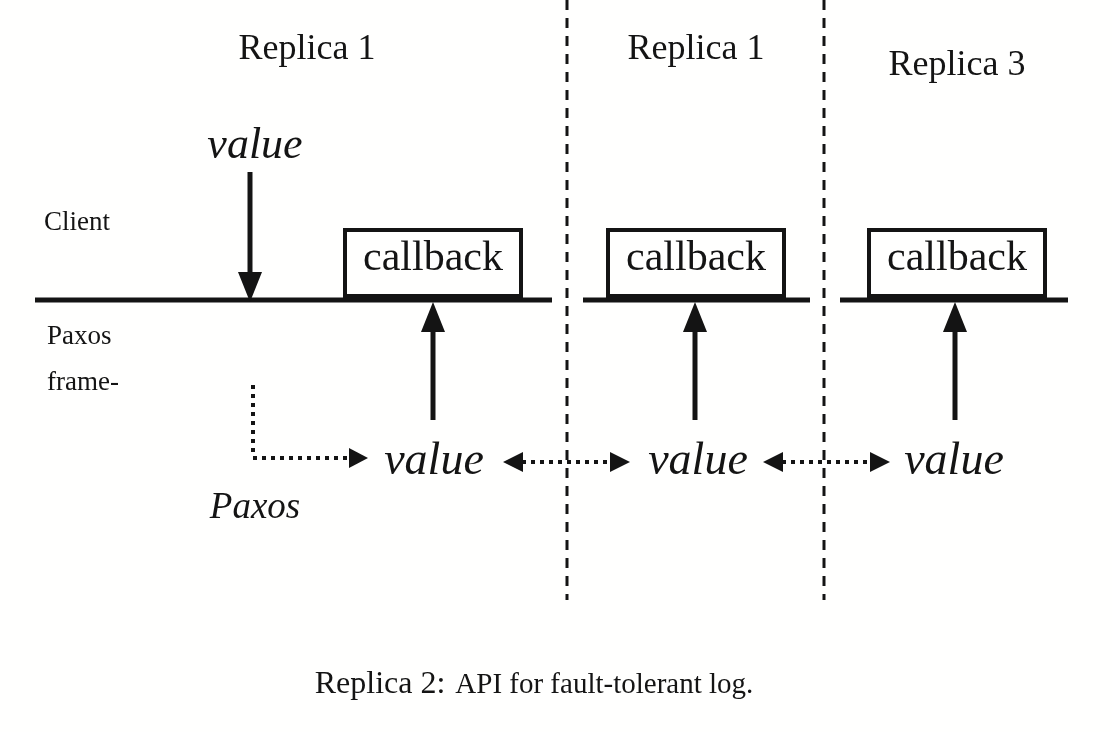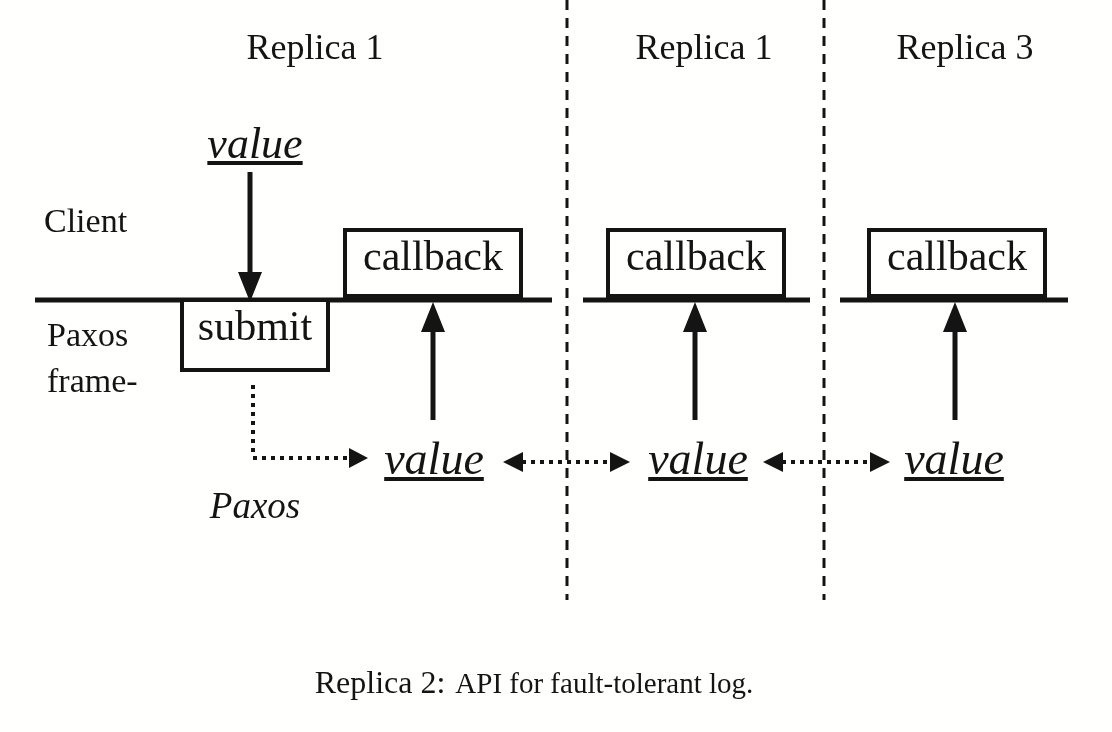--- a/index.html
+++ b/index.html
@@ -12,25 +12,25 @@
     width:1112px;
     height:732px;
     background:var(--bg);
     font-family:"Liberation Serif", serif;
     color:var(--ink);
     overflow:hidden;
   }
   .layer-svg{position:absolute;left:0;top:0;}
   .abs{position:absolute;box-sizing:border-box;}
   .ctr{transform:translateX(-50%);}
-  .replica-title{font-size:36px;white-space:nowrap;margin-left:8px;}
-  .value-label{font-style:italic;white-space:nowrap;text-decoration:underline;}
+  .replica-title{font-size:36px;white-space:nowrap;}
+  .value-label{font-style:italic;white-space:nowrap;}
   .value-top{font-size:44px;}
   .value-bottom{font-size:46px;}
-  .side-label{font-size:34px;white-space:nowrap;}
+  .side-label{font-size:27px;white-space:nowrap;}
   .client-lines{line-height:50px;}
   .framework-lines{line-height:46px;}
   .api-box{
     border:4px solid var(--ink);
     background:var(--bg);
     display:flex;align-items:flex-start;justify-content:center;
     font-size:42px;
   }
   .protocol-label{
     font-size:37px;font-style:italic;text-align:center;
@@ -73,35 +73,32 @@
     <polygon points="503,462 523,452 523,472" fill="#141414"></polygon>
     <polygon points="630,462 610,452 610,472" fill="#141414"></polygon>
 
     <line x1="782" y1="462" x2="872" y2="462" stroke="#141414" stroke-width="4" stroke-dasharray="4 5"></line>
     <polygon points="763,462 783,452 783,472" fill="#141414"></polygon>
     <polygon points="890,462 870,452 870,472" fill="#141414"></polygon>
   </svg>
 
   <div class="abs ctr replica-title" style="left:307px;top:26px;">Replica 1</div>
   <div class="abs ctr replica-title" style="left:696px;top:26px;">Replica 1</div>
-  <div class="abs ctr replica-title" style="left:957px;top:26px;">Replica 3</div>
+  <div class="abs ctr replica-title" style="left:957px;top:42px;">Replica 3</div>
 
   <div class="abs ctr value-label value-top" style="left:255px;top:118px;">value</div>
 
   <div class="abs side-label client-lines" style="left:44px;top:196px;">
     <div>Client</div>
   </div>
   <div class="abs side-label framework-lines" style="left:47px;top:312px;">
     <div>Paxos</div>
     <div>frame-</div>
   </div>
 
-  <div class="abs api-box" style="left:180px;top:298px;width:150px;height:74px;">
-    <span>submit</span>
-  </div>
   <div class="abs api-box" style="left:343px;top:228px;width:180px;height:70px;">
     <span>callback</span>
   </div>
   <div class="abs api-box" style="left:606px;top:228px;width:180px;height:70px;">
     <span>callback</span>
   </div>
   <div class="abs api-box" style="left:867px;top:228px;width:180px;height:70px;">
     <span>callback</span>
   </div>
 

